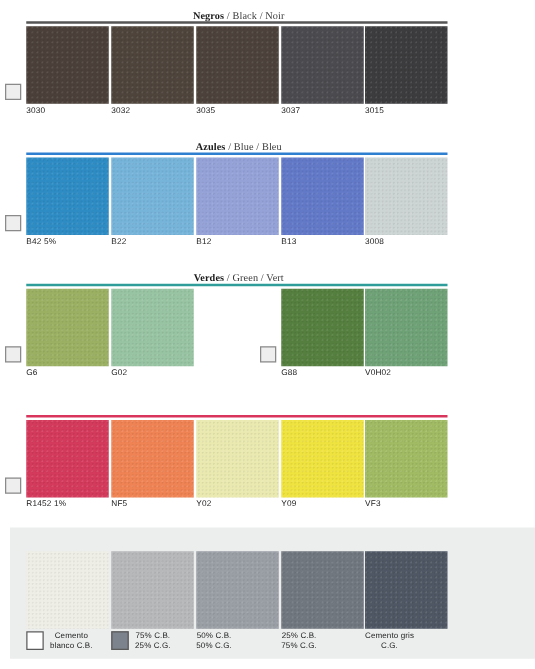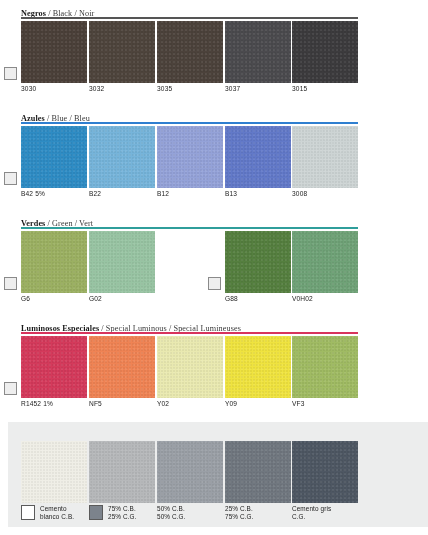--- a/index.html
+++ b/index.html
@@ -26,20 +26,21 @@
   
   .section {
     position: absolute;
     left: 0;
     width: 428px;
   }
   .section-inner {
     position: relative;
     width: 428px;
     height: 100%;
+    text-align: center;
   }
 
   .section.cementos .section-bg {
     position: absolute;
     left: 8px;
     top: 2px;
     width: 420px;
     height: 105px;
     background: #eceded;
   }
@@ -230,21 +231,20 @@
           <div class="swatch-label" style="left: 89px;">G02</div>
           <div class="swatch-label" style="left: 225px;">G88</div>
           <div class="swatch-label" style="left: 292px;">V0H02</div>
         </div>
         <div class="checkbox" style="left: 4px; top: 67px;"></div>
         <div class="checkbox" style="left: 208px; top: 67px;"></div>
       </div>
     </div>
     <div class="section" style="top: 315px; height: 105px;">
       <div class="section-inner">
-        <div class="sec-head"><span class="sp">Luminosos Especiales</span><span class="tr"> / Special Luminous / Special Lumineuses</span></div>
         <div class="rule" style="background: rgb(216, 52, 92);"></div>
         <div class="swatch-row">
           <div class="swatch-cell" style="left: 21px; width: 66px;">
             <div class="swatch-chip tex" style="--c: #d43a5b;"></div>
           </div>
           <div class="swatch-cell" style="left: 89px; width: 66px;">
             <div class="swatch-chip tex" style="--c: #ef8354;"></div>
           </div>
           <div class="swatch-cell" style="left: 157px; width: 66px;">
             <div class="swatch-chip tex" style="--c: #e9e9b0;"></div>

